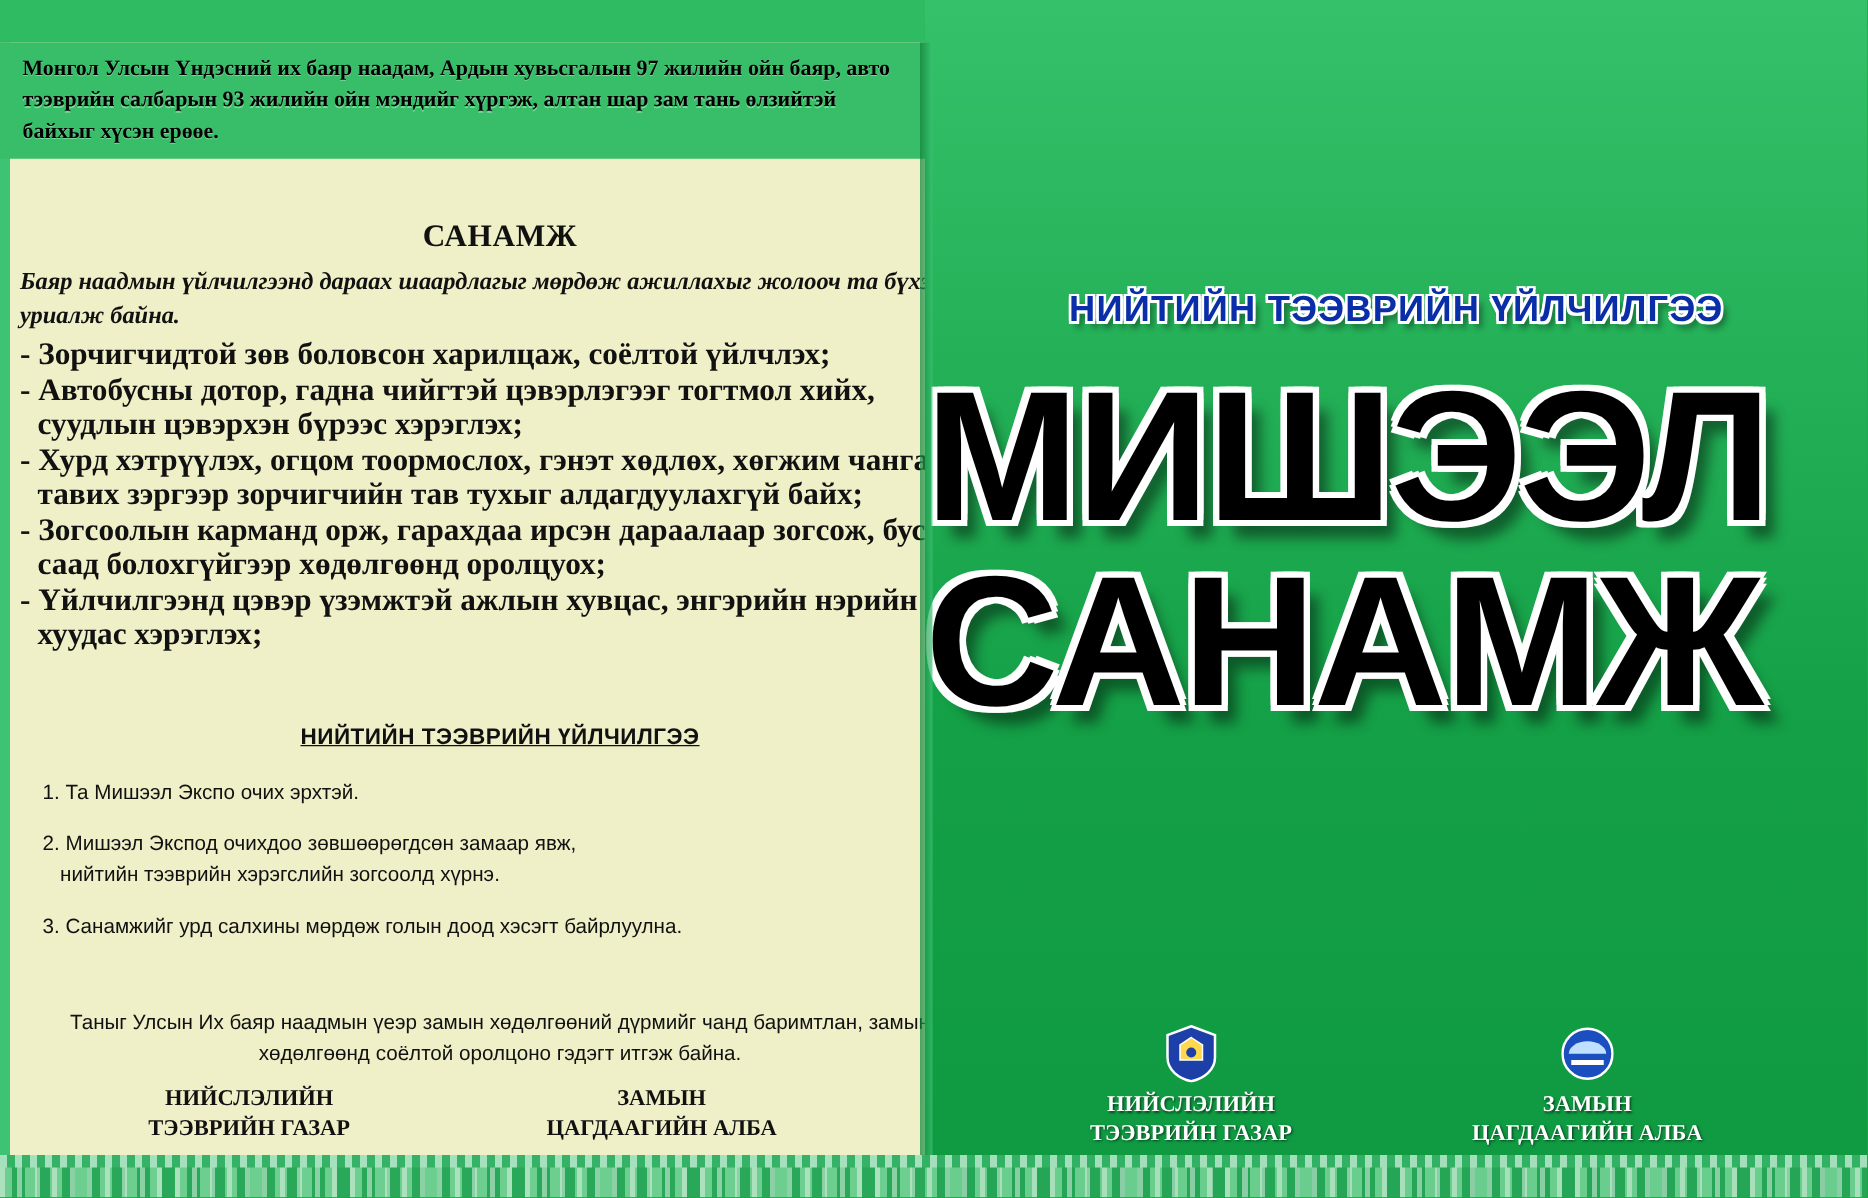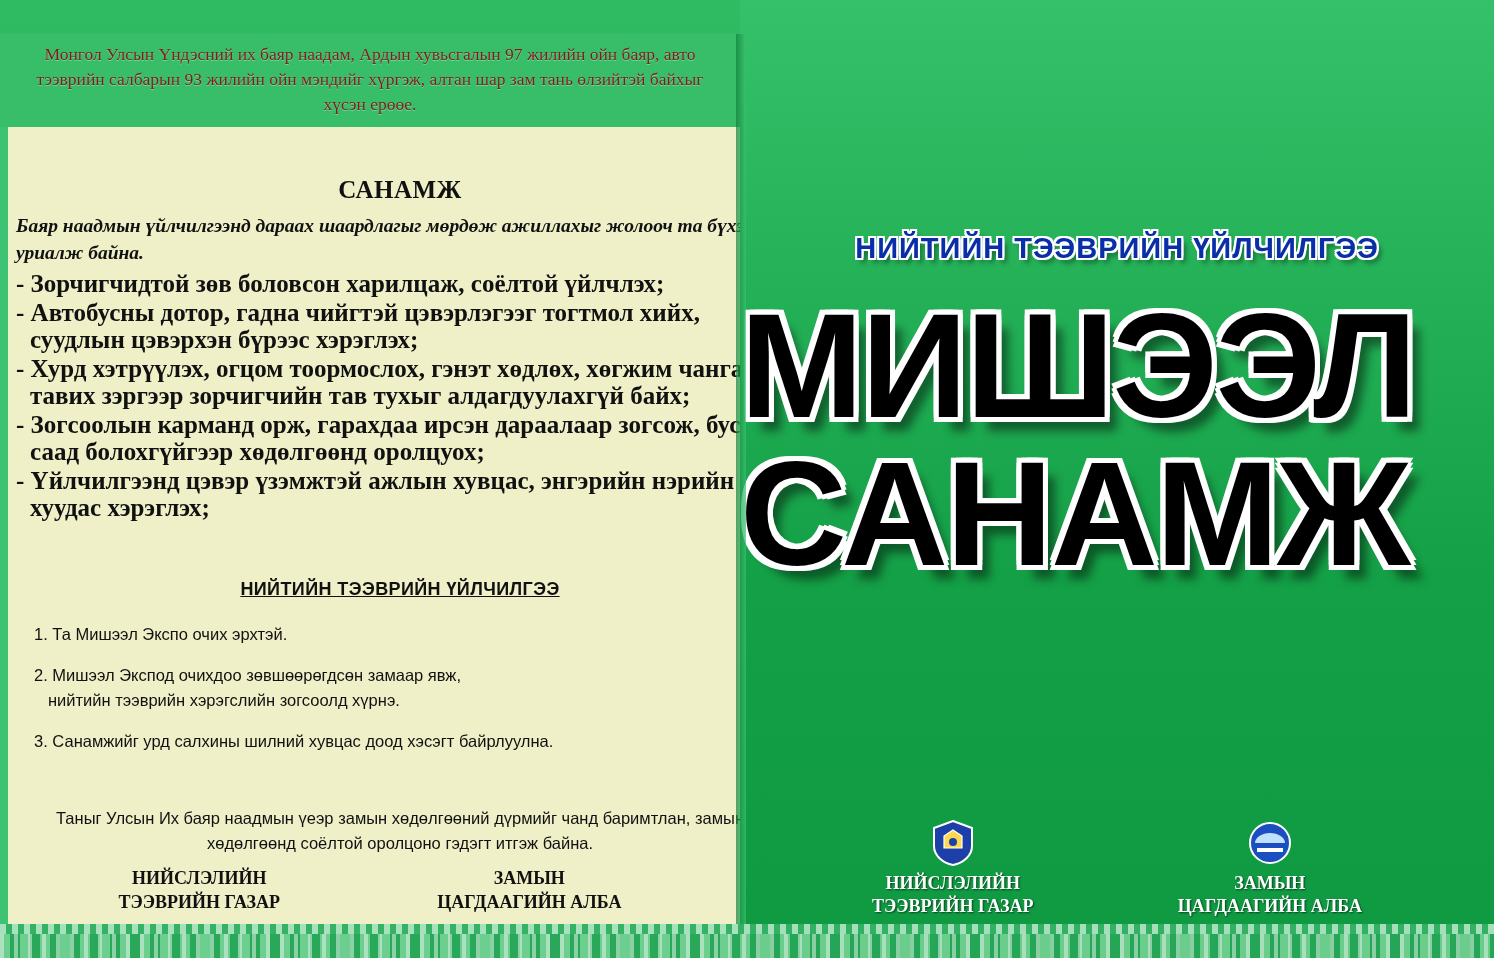--- a/index.html
+++ b/index.html
@@ -48,26 +48,25 @@
     position:absolute;left:0;top:34px;width:740px;height:890px;
     background:#efefc8;
     border-left:8px solid #3ec273;
     box-sizing:border-box;
   }
   #left-greeting{
     position:absolute;left:0;top:34px;width:740px;
     padding:8px 18px 10px 18px;
     box-sizing:border-box;
     background:#38bd69;
-    color:#7f1d1d;
+    color:#000000;
     font-family:"Liberation Serif", serif;
-    font-weight:normal;
+    font-weight:bold;
     font-size:17.5px;
     line-height:25px;
-    text-align:center;
     text-shadow:0 1px 0 rgba(255,255,255,.35);
   }
   #left-body{
     position:absolute;left:0;top:170px;width:800px;height:754px;
     padding:2px 16px 0 16px;
     box-sizing:border-box;
     color:#111;
   }
   .sanamj-title{
     text-align:center;font-family:"Liberation Serif", serif;
@@ -191,21 +190,21 @@
           <span>1.</span>
           <span>Та Мишээл Экспо очих эрхтэй.</span>
         </li>
         <li>
           <span>2.</span>
           <span>Мишээл Экспод очихдоо зөвшөөрөгдсөн замаар явж,</span>
           <span class="cont">нийтийн тээврийн хэрэгслийн зогсоолд хүрнэ.</span>
         </li>
         <li>
           <span>3.</span>
-          <span>Санамжийг урд салхины шилний хувцас доод хэсэгт байрлуулна.</span>
+          <span>Санамжийг урд салхины мөрдөж голын доод хэсэгт байрлуулна.</span>
         </li>
       </ol>
 
       <div class="closing">Таныг Улсын Их баяр наадмын үеэр замын хөдөлгөөний дүрмийг чанд баримтлан, замын хөдөлгөөнд соёлтой оролцоно гэдэгт итгэж байна.</div>
     </div>
 
     <div id="left-footer">
       <div class="footer-org">
         <div>НИЙСЛЭЛИЙН</div>
         <div>ТЭЭВРИЙН ГАЗАР</div>

